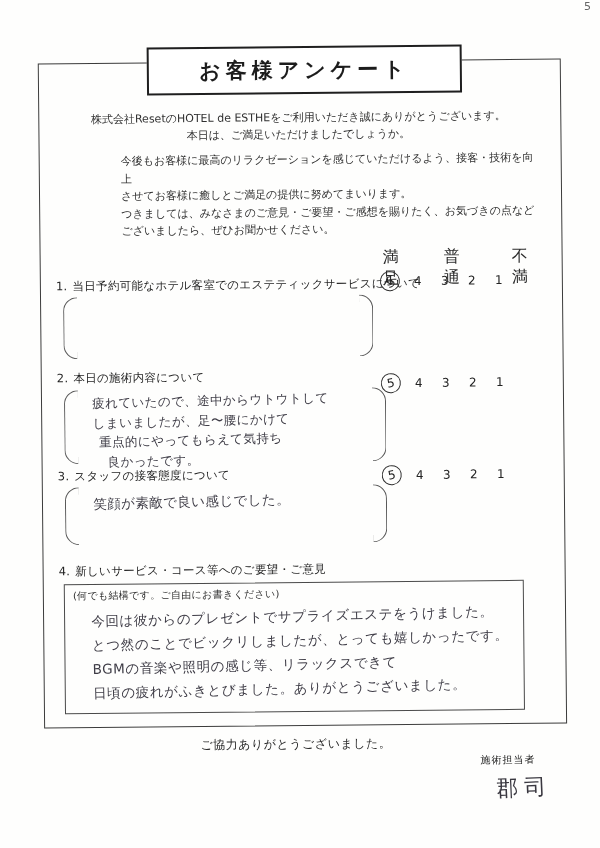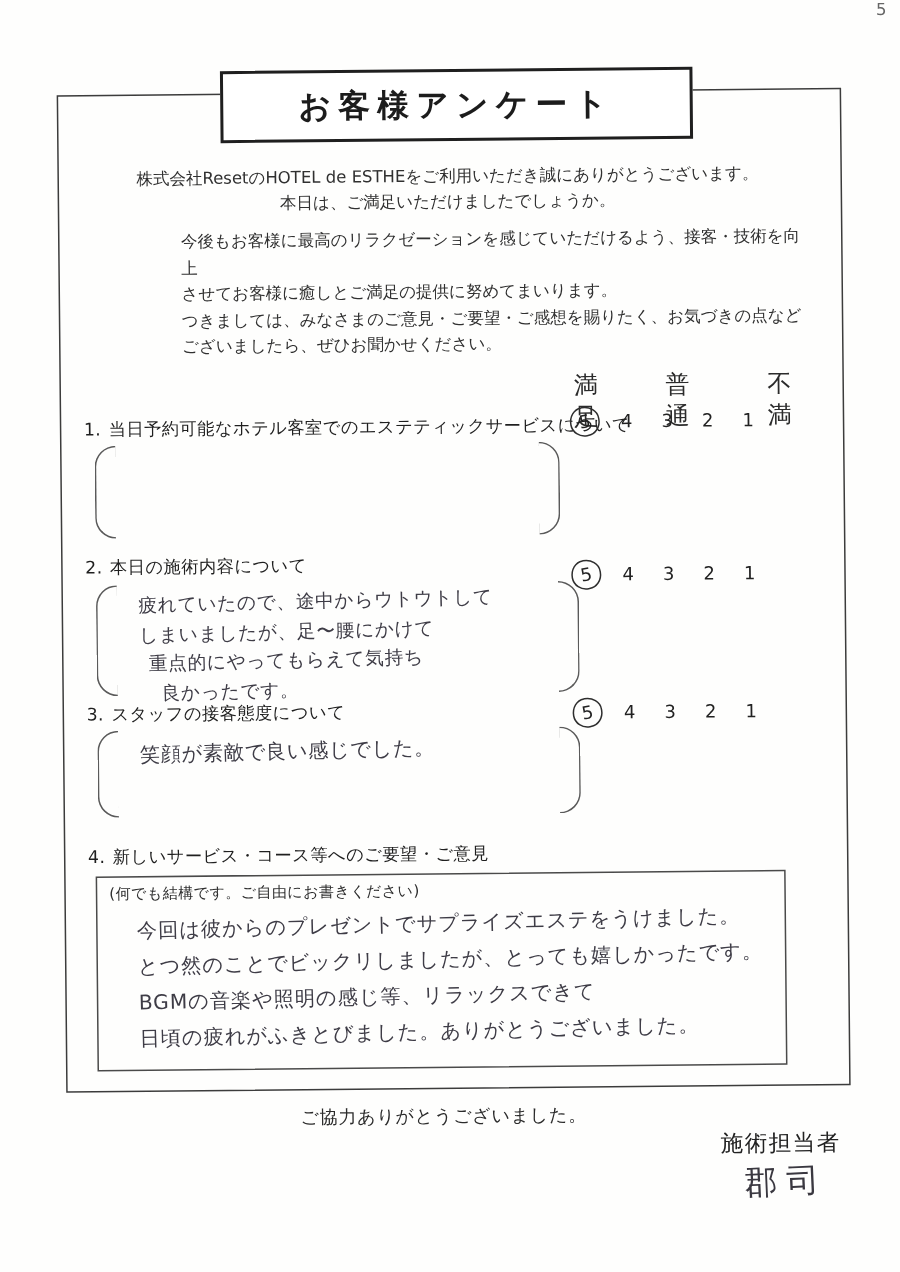--- a/index.html
+++ b/index.html
@@ -46,21 +46,21 @@
   .hw-line.ind2{margin-left:14px;}
 
   .comment-box{position:absolute;left:62px;top:582px;width:460px;height:130px;
                border:1.2px solid #4a4a4a;box-sizing:border-box;padding:4px 8px 0 8px;}
   .note{font-size:10px;color:#2e2e2e;letter-spacing:0.3px;}
   .cm-lines{margin:6px 0 0 18px;}
   .cm-lines .hw-line{font-size:13.5px;line-height:24px;letter-spacing:0.6px;}
 
   .footer{position:absolute;left:0;top:736px;width:585px;text-align:center;
           font-size:12px;color:#2b2b2b;letter-spacing:0.5px;}
-  .staff-label{position:absolute;left:477px;top:755px;font-size:15px;color:#222;
+  .staff-label{position:absolute;left:477px;top:755px;font-size:10px;color:#222;
                font-weight:500;letter-spacing:1px;}
   .signature{position:absolute;left:492px;top:776px;font-size:22px;color:#3a3840;
              letter-spacing:6px;transform:rotate(-2deg);}
 </style>
 </head>
 <body>
 
 <div class="sheet">
   <span class="page-mark">5</span>
 

